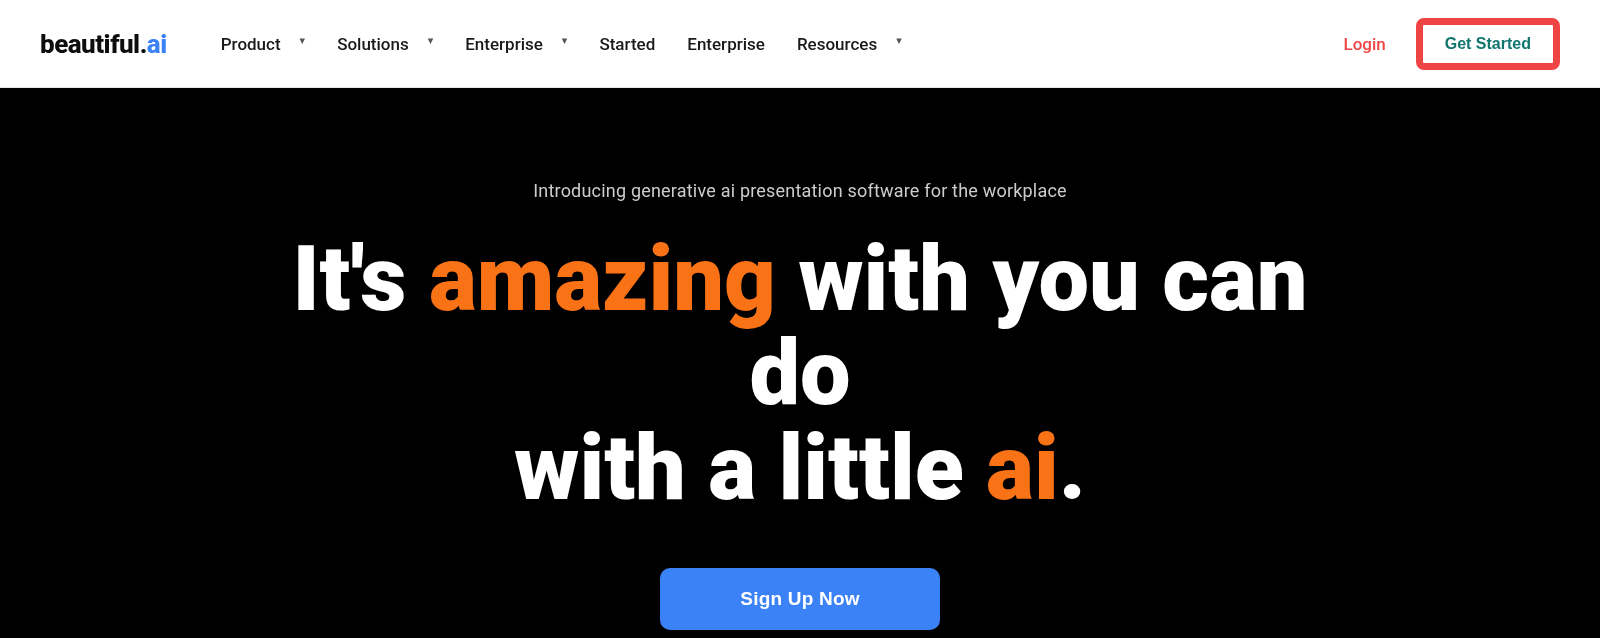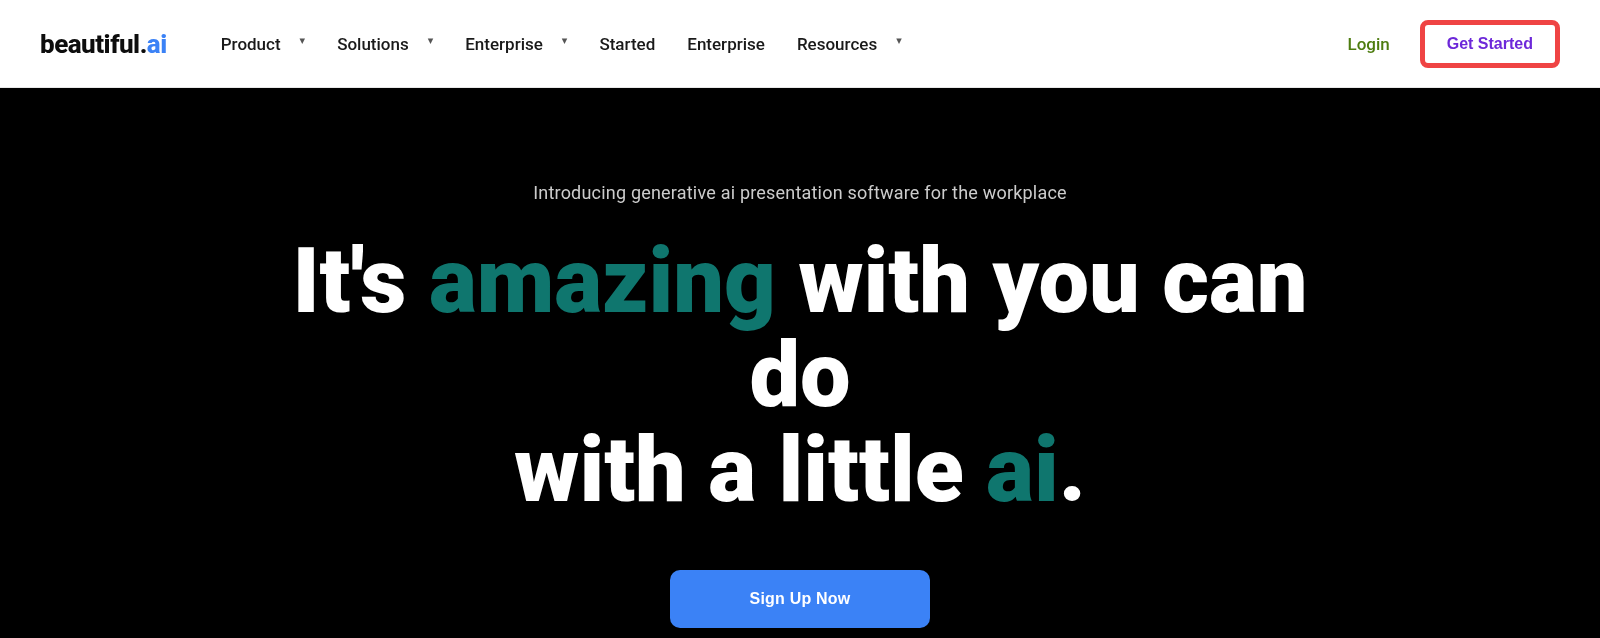--- a/index.html
+++ b/index.html
@@ -73,30 +73,30 @@
 
     .navbar-right {
       display: flex;
       align-items: center;
       gap: 16px;
     }
 
     .login-btn {
       font-size: 17px;
       font-weight: 500;
-      color: #4d7c0f;
+      color: #ef4444;
       cursor: pointer;
       padding: 8px 14px;
     }
 
     .get-started-btn {
       font-size: 16px;
       font-weight: 600;
-      color: #6d28d9;
-      border: 5px solid #ef4444;
+      color: #0f766e;
+      border: 7px solid #ef4444;
       border-radius: 8px;
       padding: 10px 22px;
       cursor: pointer;
       background: transparent;
       white-space: nowrap;
     }
 
     
     .hero {
       background: #000000;
@@ -120,27 +120,27 @@
     .hero-title {
       font-size: 90px;
       font-weight: 900;
       color: #ffffff;
       line-height: 1.05;
       margin-bottom: 52px;
       max-width: 1100px;
     }
 
     .hero-title .highlight {
-      color: #0f766e;
+      color: #f97316;
     }
 
     .signup-btn {
       background: #3b82f6;
       color: #ffffff;
-      font-size: 16px;
+      font-size: 19px;
       font-weight: 700;
       border: none;
       border-radius: 10px;
       padding: 20px 80px;
       cursor: pointer;
       letter-spacing: 0.2px;
     }
   </style>
 </head>
 <body>

